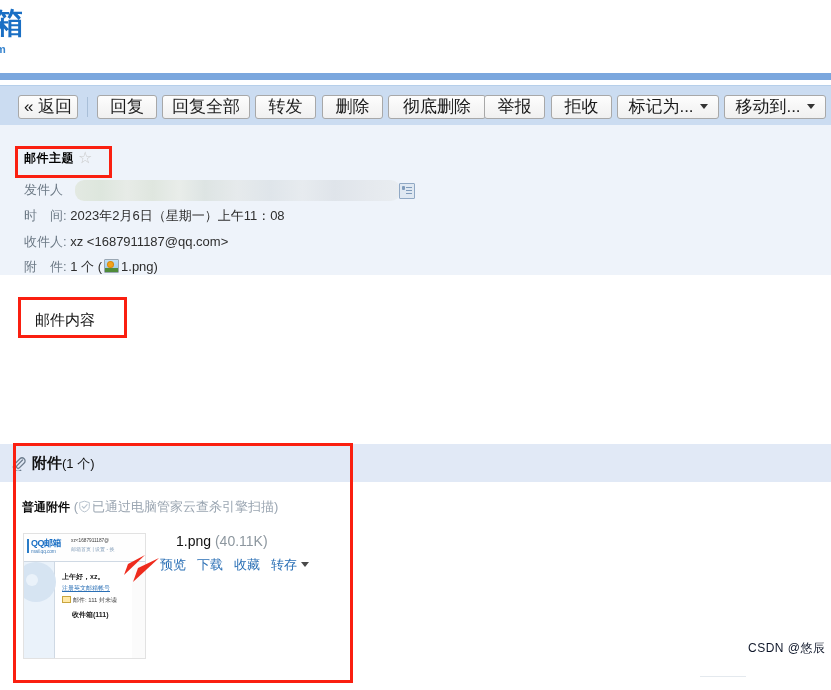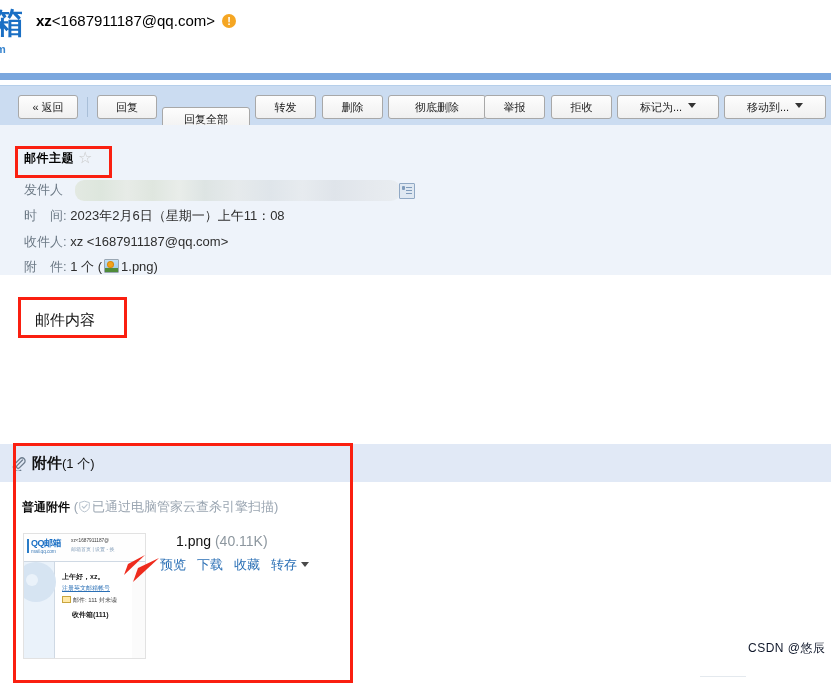--- a/index.html
+++ b/index.html
@@ -113,21 +113,21 @@
   }
   .btn {
     position: absolute;
     top: 9px;
     height: 24px;
     box-sizing: border-box;
     background: linear-gradient(#fdfdfd, #f0f0f0);
     border: 1px solid #a8a8a8;
     border-radius: 3px;
     font-family: "Liberation Sans", "DejaVu Sans", sans-serif;
-    font-size: 11px;
+    font-size: 17px;
     color: #1a1a1a;
     line-height: 22px;
     text-align: center;
     padding: 0;
     cursor: pointer;
     white-space: nowrap;
   }
   .btn .caret {
     display: inline-block;
     width: 0; height: 0;
@@ -505,35 +505,32 @@
 </style>
 </head>
 <body>
 
 <div class="top-header">
   <div class="qq-logo">
     <span class="logo-cn">箱</span>
     <span class="logo-en">m</span>
   </div>
 
-  <div class="acct-line">
-    <span class="acct-name">xz</span><span class="acct-addr">&lt;1687911187@qq.com&gt;</span><span class="warn-icon">!</span>
-  </div>
 
 </div>
 
 <div class="band-blue"></div>
 <div class="band-white"></div>
 
 <div class="toolbar">
   <div class="tb-divider" id="tb-div" style="left: 87px;"></div>
   <div id="toolbar-buttons">
       <button class="btn" style="left: 18px; width: 60px;"><span>« 返回</span></button>
       <button class="btn" style="left: 97px; width: 60px;"><span>回复</span></button>
-      <button class="btn" style="left: 162px; width: 88px; margin-top: 12px;"><span>回复全部</span></button>
+      <button class="btn" style="left: 162px; width: 88px;"><span>回复全部</span></button>
       <button class="btn" style="left: 255px; width: 61px;"><span>转发</span></button>
       <button class="btn" style="left: 322px; width: 61px;"><span>删除</span></button>
       <button class="btn" style="left: 388px; width: 98px;"><span>彻底删除</span></button>
       <button class="btn" style="left: 484px; width: 61px;"><span>举报</span></button>
       <button class="btn" style="left: 551px; width: 61px;"><span>拒收</span></button>
       <button class="btn" style="left: 617px; width: 102px;"><span>标记为...</span><span class="caret"></span></button>
       <button class="btn" style="left: 724px; width: 102px;"><span>移动到...</span><span class="caret"></span></button>
     </div>
 </div>
 

